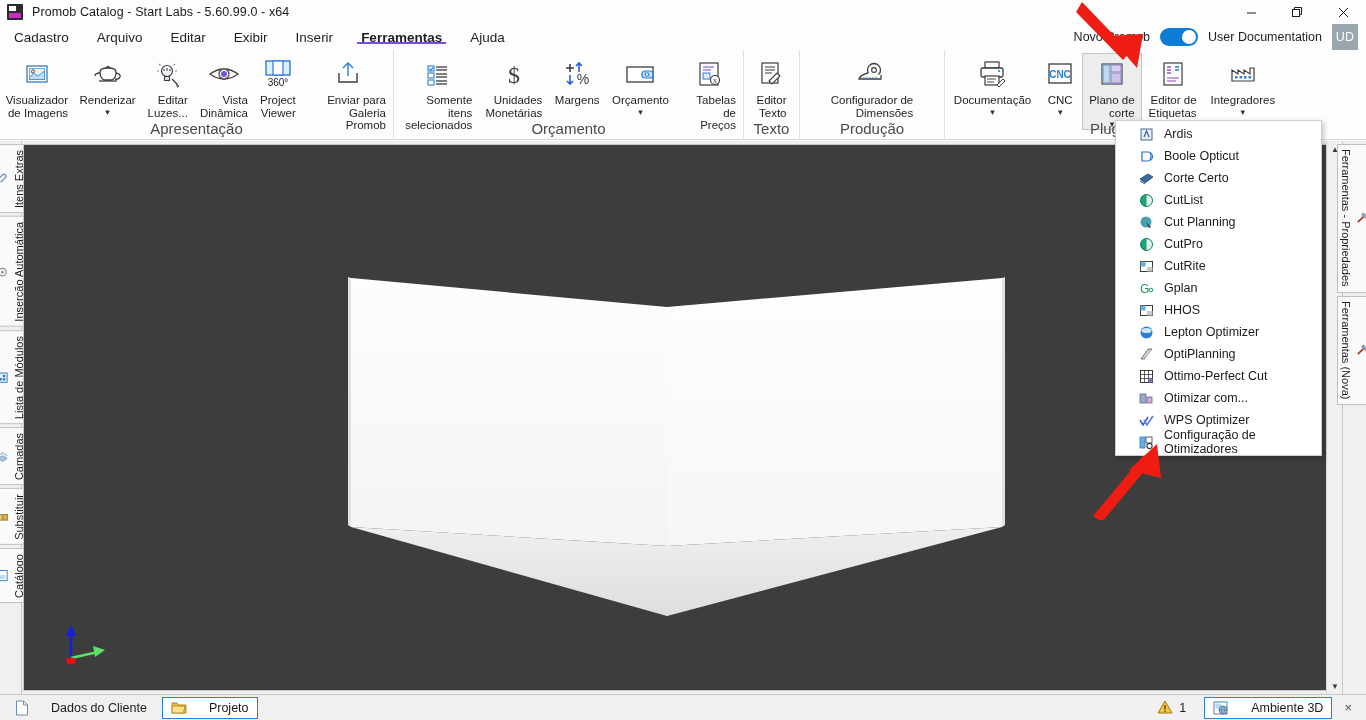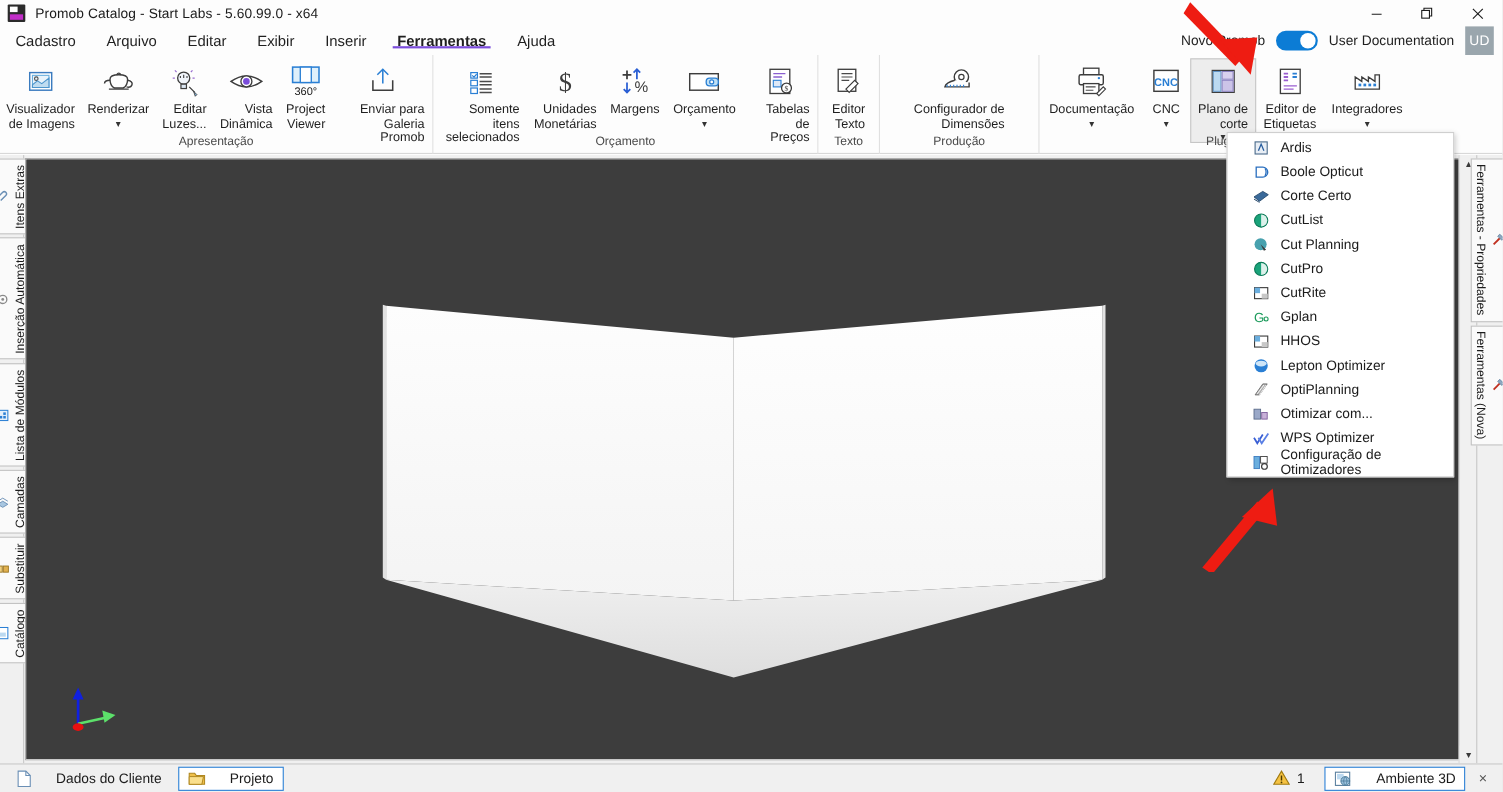--- a/index.html
+++ b/index.html
@@ -69,21 +69,21 @@
 
   
   .ribbon {
     position: absolute; left: 0; top: 50px; width: 1366px; height: 90px;
     background: #fdfdfd; display: flex; align-items: flex-start;
     border-bottom: 1px solid #d8d8d8;
   }
   .rgroup { position: relative; height: 90px; display: flex; flex-direction: column; }
   .rgroup-items { display: flex; align-items: flex-start; height: 70px; padding-top: 3px; }
   .rgroup-label {
-    height: 18px; line-height: 18px; text-align: center; font-size: 11px; color: #4a4a4a;
+    height: 18px; line-height: 18px; text-align: center; font-size: 15px; color: #4a4a4a;
   }
   .rgroup + .rgroup { border-left: 1px solid #e0e0e0; }
   .ritem {
     width: auto; min-width: 44px; padding: 2px 6px 0 6px; display: flex; flex-direction: column;
     align-items: center; cursor: default; border: 1px solid transparent;
   }
   .ritem.selected { background: #ededed; border: 1px solid #c6c6c6; }
   .ricon { height: 36px; display: flex; align-items: center; justify-content: center; }
   .rlabel {
     font-size: 11.5px; line-height: 12.6px; color: #1f1f1f; text-align: right;
@@ -670,20 +670,33 @@
         <svg width="15" height="15" viewBox="0 0 15 15">
             <path d="M2 12 L9 2 L13 2 L6 12 Z" fill="#b0b0b0" stroke="#6a6a6a" stroke-width="0.8"></path>
             <path d="M4 11 L10 3 M6 12 L12 3" stroke="#ffffff" stroke-width="0.8"></path>
           </svg>
       </span>
       <span>OptiPlanning</span>
     </div>
     <div class="dd-item">
       <span class="dd-ico">
         <svg width="15" height="15" viewBox="0 0 15 15">
+            <rect x="1.5" y="1.5" width="12" height="12" fill="#ffffff" stroke="#3a3a3a" stroke-width="1"></rect>
+            <line x1="5.5" y1="1.5" x2="5.5" y2="13.5" stroke="#3a3a3a" stroke-width="0.8"></line>
+            <line x1="9.5" y1="1.5" x2="9.5" y2="13.5" stroke="#3a3a3a" stroke-width="0.8"></line>
+            <line x1="1.5" y1="5.5" x2="13.5" y2="5.5" stroke="#3a3a3a" stroke-width="0.8"></line>
+            <line x1="1.5" y1="9.5" x2="13.5" y2="9.5" stroke="#3a3a3a" stroke-width="0.8"></line>
+            <rect x="9.5" y="9.5" width="4" height="4" fill="#8a6fd0"></rect>
+          </svg>
+      </span>
+      <span>Ottimo-Perfect Cut</span>
+    </div>
+    <div class="dd-item">
+      <span class="dd-ico">
+        <svg width="15" height="15" viewBox="0 0 15 15">
             <rect x="1" y="3" width="6" height="9" fill="#9aa8c8" stroke="#5a6a8a" stroke-width="0.8"></rect>
             <rect x="8" y="6" width="5" height="6" fill="#c8b0d8" stroke="#7a5a9a" stroke-width="0.8"></rect>
           </svg>
       </span>
       <span>Otimizar com...</span>
     </div>
     <div class="dd-item">
       <span class="dd-ico">
         <svg width="15" height="15" viewBox="0 0 15 15">
             <path d="M1 7 l3 5 l5-8" fill="none" stroke="#3a5fd4" stroke-width="1.6"></path>

